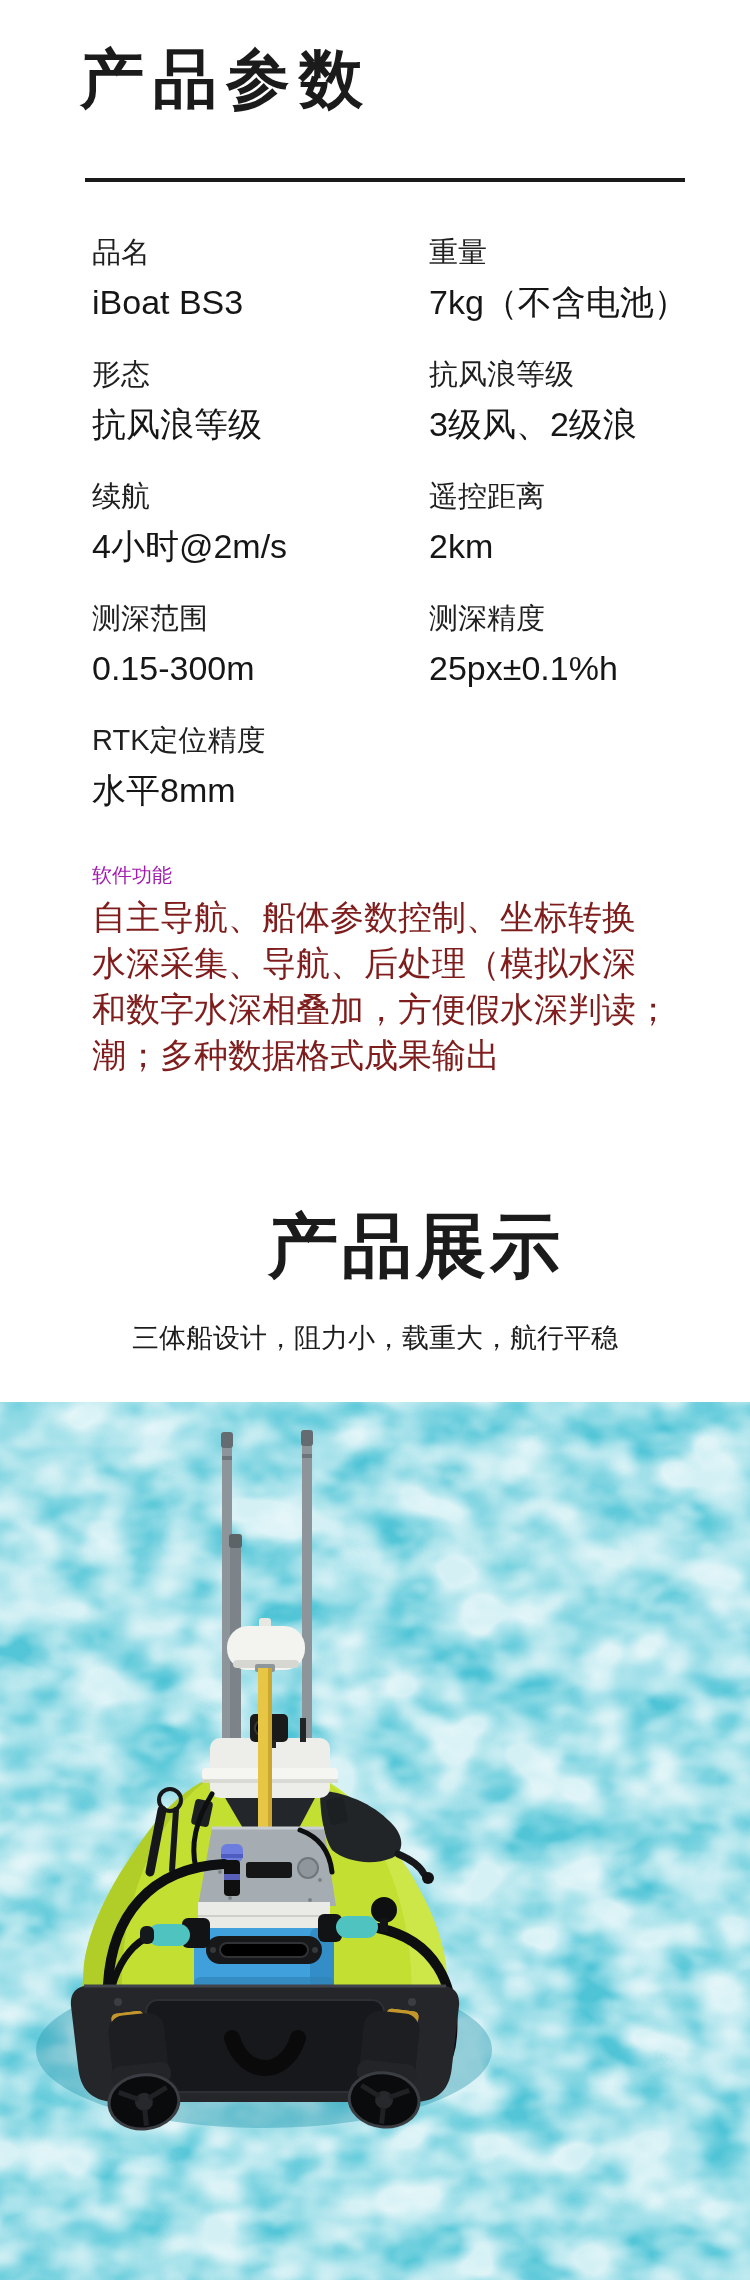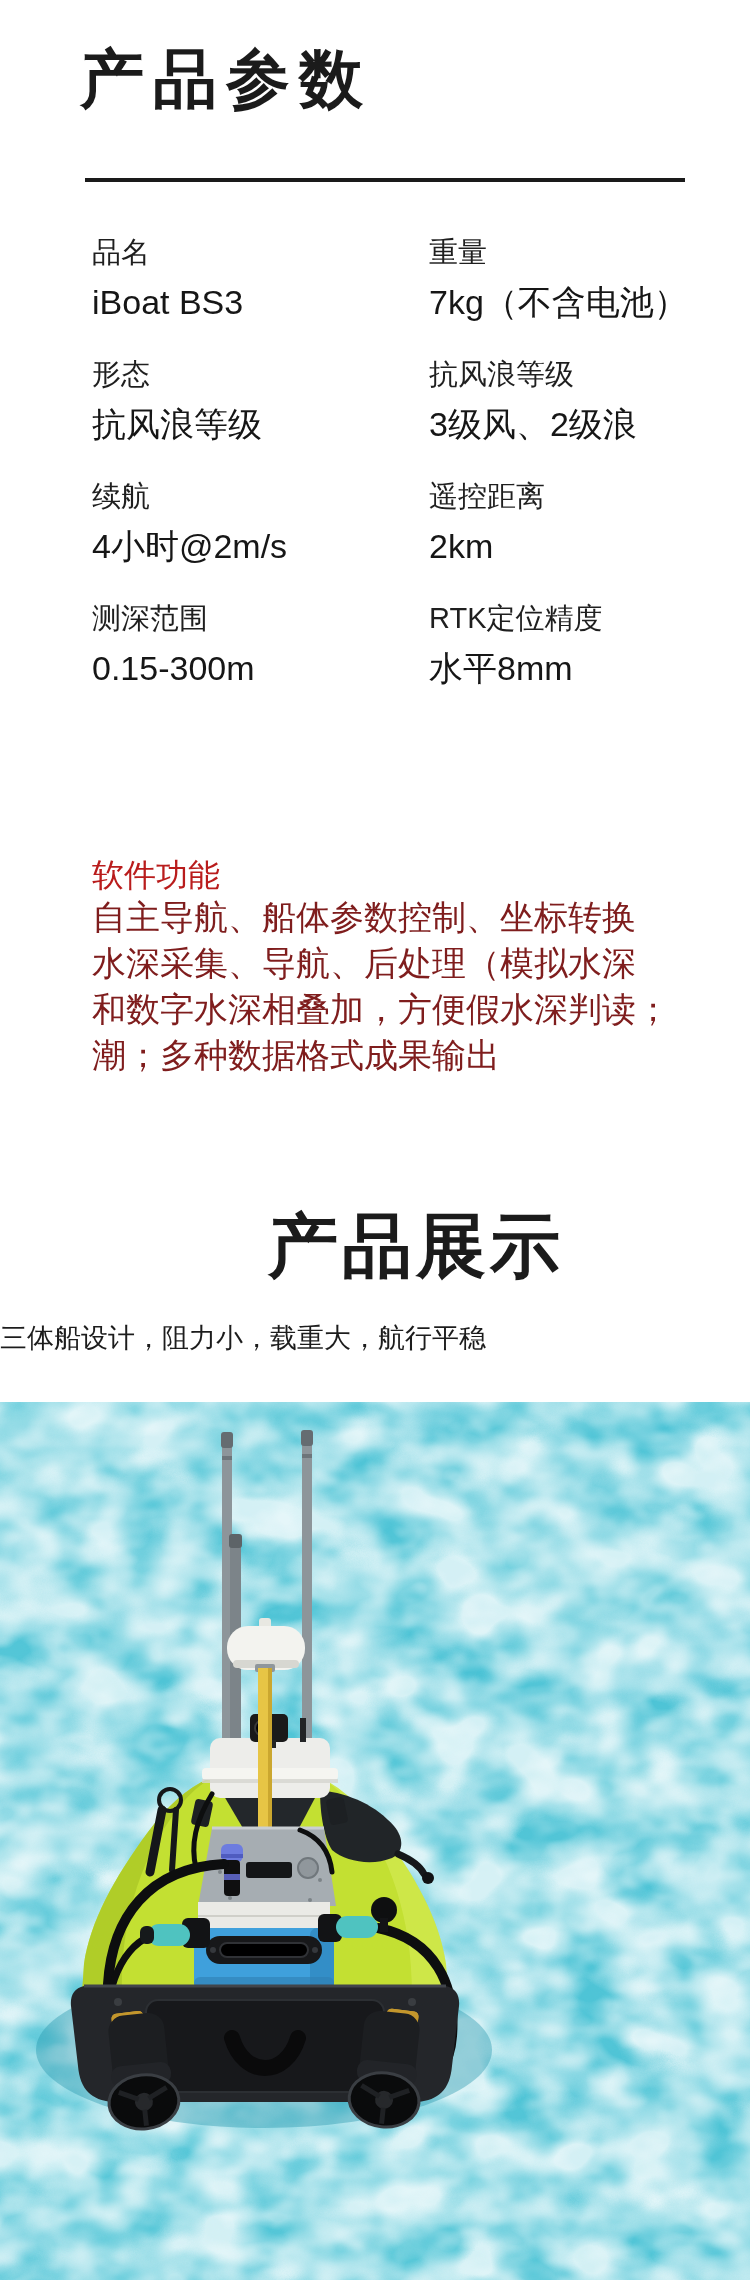--- a/index.html
+++ b/index.html
@@ -23,31 +23,31 @@
   .spec-label{
     font-size:29px;line-height:36px;color:#1f1f1f;white-space:nowrap;
   }
   .spec-value{
     font-size:34px;line-height:44px;margin-top:10px;color:#161616;font-weight:500;white-space:nowrap;
   }
   .software{
     position:absolute;left:92px;top:856px;width:620px;
   }
   .software-label{
-    font-size:32px;line-height:38px;color:#b91c1c;
+    font-size:20px;line-height:38px;color:#a21caf;
   }
   .soft-line{
     font-size:34px;line-height:46px;color:#7f1d1d;white-space:nowrap;
   }
   .display-title{
     position:absolute;left:0;top:1208px;width:750px;margin:0;text-align:center;
     font-size:70px;font-weight:900;letter-spacing:4px;color:#1b1b1b;line-height:1.1;padding-left:41px;
   }
   .display-subtitle{
-    position:absolute;left:0;top:1320px;width:750px;margin:0;
+    position:absolute;left:0;top:1320px;width:750px;margin:0;text-align:center;
     font-size:27px;color:#1c1c1c;line-height:36px;
   }
   .photo{
     position:absolute;left:0;top:1402px;width:750px;height:878px;overflow:hidden;
   }
   .photo svg{display:block;}
 </style>
 </head>
 <body>
 
@@ -78,20 +78,24 @@
         <div class="spec-label">续航</div>
         <div class="spec-value">4小时@2m/s</div>
       </div>
       <div class="spec">
         <div class="spec-label">遥控距离</div>
         <div class="spec-value">2km</div>
       </div>
       <div class="spec">
         <div class="spec-label">测深范围</div>
         <div class="spec-value">0.15-300m</div>
+      </div>
+      <div class="spec">
+        <div class="spec-label">测深精度</div>
+        <div class="spec-value">25px±0.1%h</div>
       </div>
       <div class="spec">
         <div class="spec-label">RTK定位精度</div>
         <div class="spec-value">水平8mm</div>
       </div>
     </div>
 
     <div class="software">
       <div class="software-label">软件功能</div>
       <div class="soft-line">自主导航、船体参数控制、坐标转换</div>

